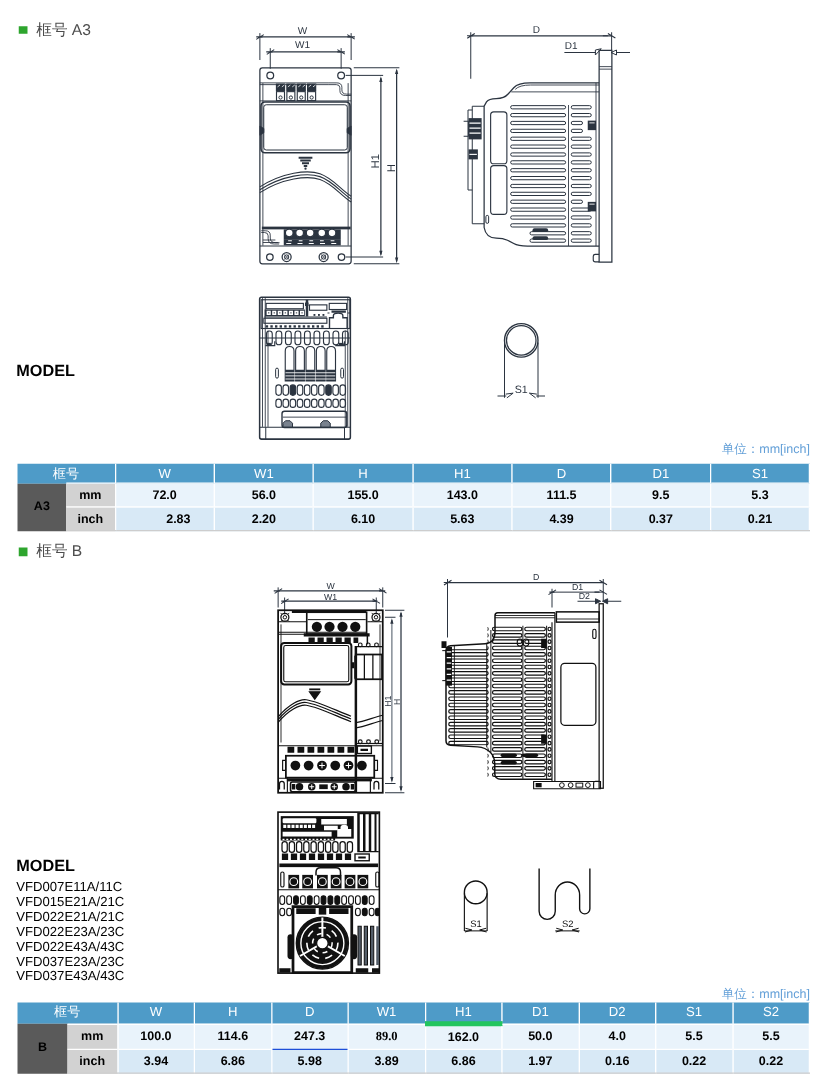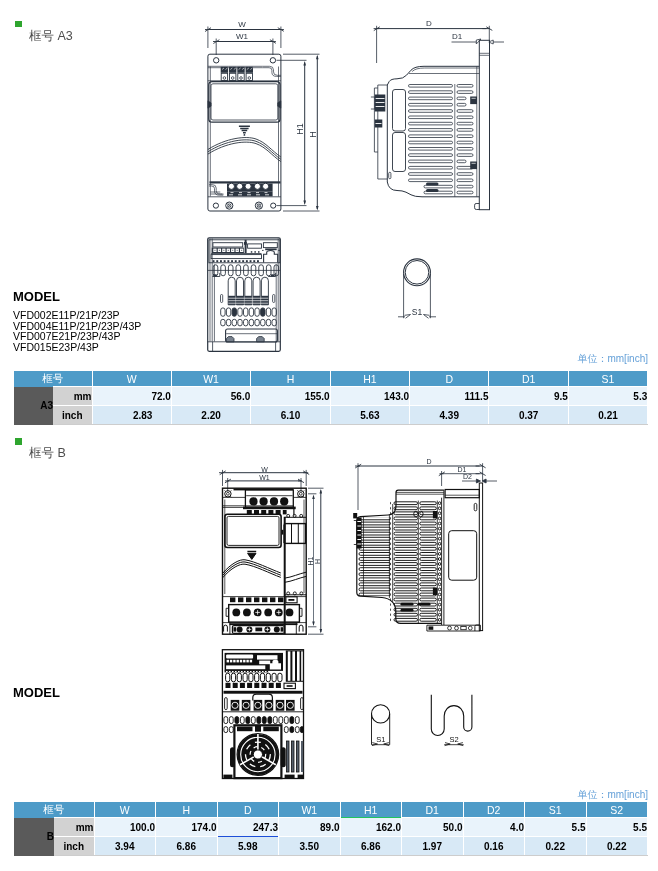--- a/index.html
+++ b/index.html
@@ -1,27 +1,27 @@
 <!DOCTYPE html>
 <html><head>
 <meta charset="utf-8">
 <style>
   html,body{margin:0;padding:0;background:#fff;}
   body{font-family:"Liberation Sans",sans-serif;}
   #page{position:relative;width:658px;height:871px;background:#fff;overflow:hidden;}
-  .hd{position:absolute;font-size:12.5px;color:#4d4d4d;margin-top:12px;}
+  .hd{position:absolute;font-size:12.5px;color:#4d4d4d;}
   .bullet{position:absolute;width:7px;height:6.5px;background:#2ea52e;}
   .model-h{position:absolute;font-weight:bold;font-size:13px;color:#000;}
   .model-l{position:absolute;font-size:10.5px;color:#000;line-height:10.6px;}
   .unit{position:absolute;font-size:10px;color:#64a0d8;}
   table{border-collapse:collapse;table-layout:fixed;}
   td{padding:0;text-align:center;vertical-align:middle;}
   .tbl{position:absolute;left:14px;width:634px;}
   .th td{background:#4e9bc8;color:#fff;font-size:10.5px;height:15px;}
-  .rmm td{background:#e9f3fb;font-size:10px;font-weight:bold;color:#000;height:18px;text-align:right;}
+  .rmm td{background:#e9f3fb;font-size:10px;font-weight:bold;color:#000;height:18px;}
   .rin td{background:#d8e9f6;font-size:10px;font-weight:bold;color:#000;height:18px;border-bottom:1px solid #cdcdcd;}
   .gap{border-left:1px solid #fff;border-right:1px solid #fff;}
   .dk{background:#5a5a5a !important;color:#fff;font-weight:bold;font-size:11px;}
   .gy{background:#d2d2d2 !important;color:#222;font-size:10px;font-weight:normal;}
   svg{position:absolute;overflow:visible;}
   svg text{font-family:"Liberation Sans",sans-serif;}
 </style>
 </head>
 <body>
 <div id="page">
@@ -362,21 +362,20 @@
 
   <path d="M403.6,274 V318.2 M430.4,274 V318.2" stroke-width="0.8"></path>
 
   <path d="M404.5,315.3 l6,-0.8 -5,3.8 M429.5,315.3 l-6,-0.8 5,3.8" stroke-width="0.8"></path>
   <path d="M398,316.8 h7 M429,316.8 h7" stroke-width="0.8"></path>
   <text x="417" y="314.8" font-size="8.5" fill="#2b3440" stroke="none" text-anchor="middle">S1</text>
 </svg>
 
 <div class="model-h" style="left:13px;top:289px;">MODEL</div>
 
-<div class="model-l" style="left:13px;top:310px;">VFD002E11P/21P/23P<br>VFD004E11P/21P/23P/43P<br>VFD007E21P/23P/43P<br>VFD015E23P/43P</div>
 
 <div class="unit" style="right:10px;top:352px;">单位：mm[inch]</div>
 
 <table class="tbl" style="top:371px;">
   <colgroup>
         <col style="width:39px">
         <col style="width:39px">
         <col span="7" style="width:79.4px">
       </colgroup>
   <tbody>
@@ -940,20 +939,21 @@
 
   <path d="M431.3,694.8 L431.3,729 A6.45,6.45 0 0 0 444.2,729 L444.2,716 A9.75,10.4 0 0 1 463.7,716 L463.7,727 A4.1,4.1 0 0 0 471.9,727 L471.9,694.8" stroke-width="1.1"></path>
 
   <path d="M444.2,744.7 H463.7" stroke-width="0.8"></path>
   <path d="M445,742.6 L450.2,744 L444.7,745.6 M462.9,742.6 L457.7,744 L463.2,745.6" stroke-width="0.8"></path>
   <text x="454.2" y="741.6" font-size="7.5" fill="#111" stroke="none" text-anchor="middle">S2</text>
 </svg>
 
 <div class="model-h" style="left:13px;top:685px;">MODEL</div>
 
+<div class="model-l" style="left:13px;top:705px;line-height:11.9px;">VFD007E11A/11C<br>VFD015E21A/21C<br>VFD022E21A/21C<br>VFD022E23A/23C<br>VFD022E43A/43C<br>VFD037E23A/23C<br>VFD037E43A/43C</div>
 
 <div class="unit" style="right:10px;top:788px;">单位：mm[inch]</div>
 
 <table class="tbl" style="top:802px;">
   <colgroup>
         <col style="width:40px">
         <col style="width:40px">
         <col span="9" style="width:61.5px">
       </colgroup>
   <tbody>
@@ -966,35 +966,35 @@
           <td class="gap">H1</td>
           <td class="gap">D1</td>
           <td class="gap">D2</td>
           <td class="gap">S1</td>
           <td class="gap">S2</td>
         </tr>
   <tr class="rmm">
           <td class="dk" rowspan="2">B</td>
           <td class="gy" style="border-top:1px solid #fff;">mm</td>
           <td class="gap" style="border-top:1px solid #fff;">100.0</td>
-          <td class="gap" style="border-top:1px solid #fff;">174.0</td>
+          <td class="gap" style="border-top:1px solid #fff;">114.6</td>
           <td class="gap" style="border-top:1px solid #fff;">247.3</td>
-          <td class="gap" style="border-top:1px solid #fff;">89.0</td>
-          <td class="gap" style="border-top:1px solid #22c55e;">162.0</td>
+          <td class="gap" style="border-top:1px solid #fff;font-family:Liberation Serif, serif;">89.0</td>
+          <td class="gap" style="border-top:4px solid #22c55e;">162.0</td>
           <td class="gap" style="border-top:1px solid #fff;">50.0</td>
           <td class="gap" style="border-top:1px solid #fff;">4.0</td>
           <td class="gap" style="border-top:1px solid #fff;">5.5</td>
           <td class="gap" style="border-top:1px solid #fff;">5.5</td>
         </tr>
   <tr class="rin">
           <td class="gy" style="border-top:1px solid #fff;">inch</td>
           <td class="gap" style="border-top:1px solid #fff;">3.94</td>
           <td class="gap" style="border-top:1px solid #fff;">6.86</td>
           <td class="gap" style="border-top:1px solid #1d4ed8;">5.98</td>
-          <td class="gap" style="border-top:1px solid #fff;">3.50</td>
+          <td class="gap" style="border-top:1px solid #fff;">3.89</td>
           <td class="gap" style="border-top:1px solid #fff;">6.86</td>
           <td class="gap" style="border-top:1px solid #fff;">1.97</td>
           <td class="gap" style="border-top:1px solid #fff;">0.16</td>
           <td class="gap" style="border-top:1px solid #fff;">0.22</td>
           <td class="gap" style="border-top:1px solid #fff;">0.22</td>
         </tr>
 </tbody>
     </table>
 
 </div>

